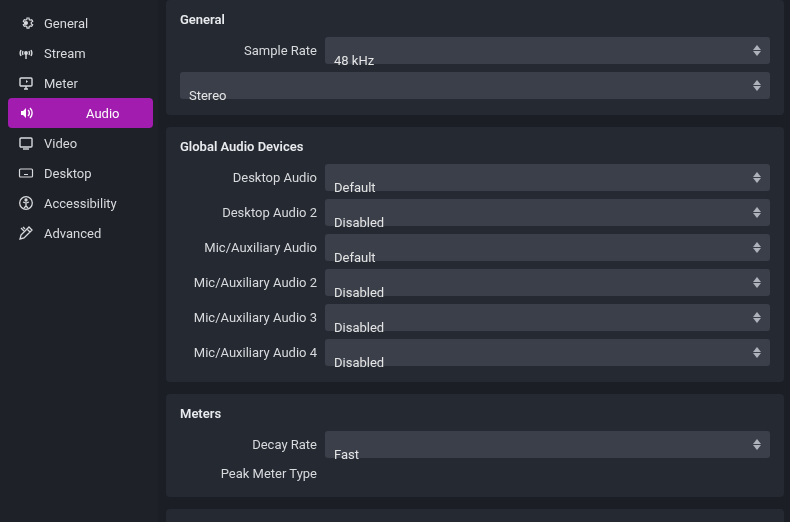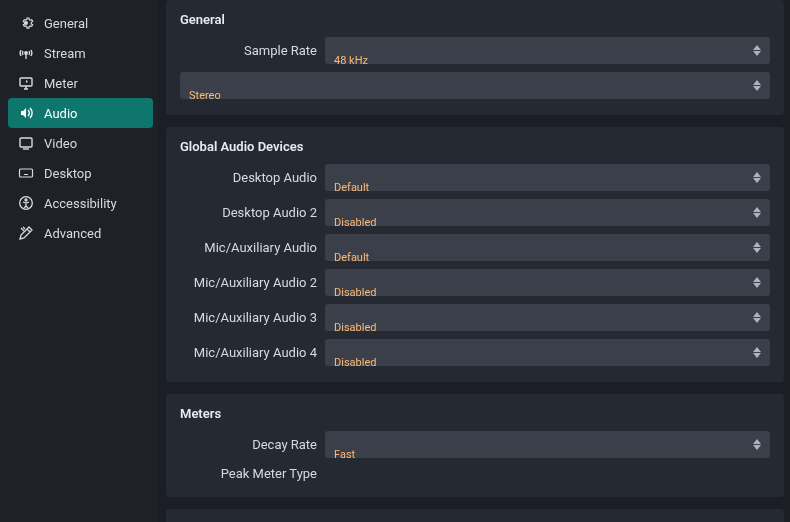--- a/index.html
+++ b/index.html
@@ -22,22 +22,23 @@
 .sidebar-item {
   display: flex;
   align-items: center;
   padding: 7px 10px;
   border-radius: 4px;
   cursor: pointer;
   margin-bottom: 0;
   color: #d8dadd;
 }
 .sidebar-item.active {
-  background: #0f766e;
+  background: #a21caf;
   color: #fff;
+  gap: 42px;
 }
 .sidebar-item .icon {
   width: 16px;
   height: 16px;
   margin-right: 10px;
   display: inline-flex;
   align-items: center;
   justify-content: center;
   flex-shrink: 0;
 }
@@ -84,22 +85,22 @@
   border-radius: 3px;
   height: 27px;
   display: flex;
   align-items: center;
   padding: 0 6px 0 9px;
   cursor: pointer;
   position: relative;
 }
 .combo-value {
   flex: 1;
-  color: #fdba74;
-  font-size: 11px;
+  color: #e5e5e5;
+  font-size: 13px;
   margin-top: 20px;
 }
 .combo-spin {
   width: 14px;
   display: flex;
   flex-direction: column;
   align-items: center;
   justify-content: center;
   gap: 1px;
 }

